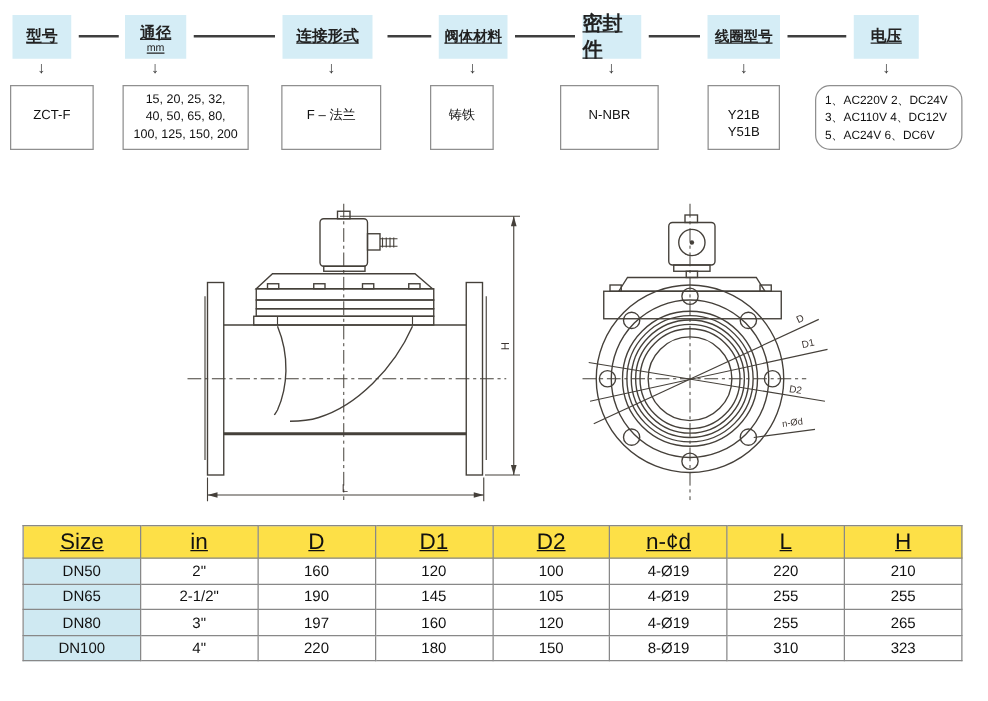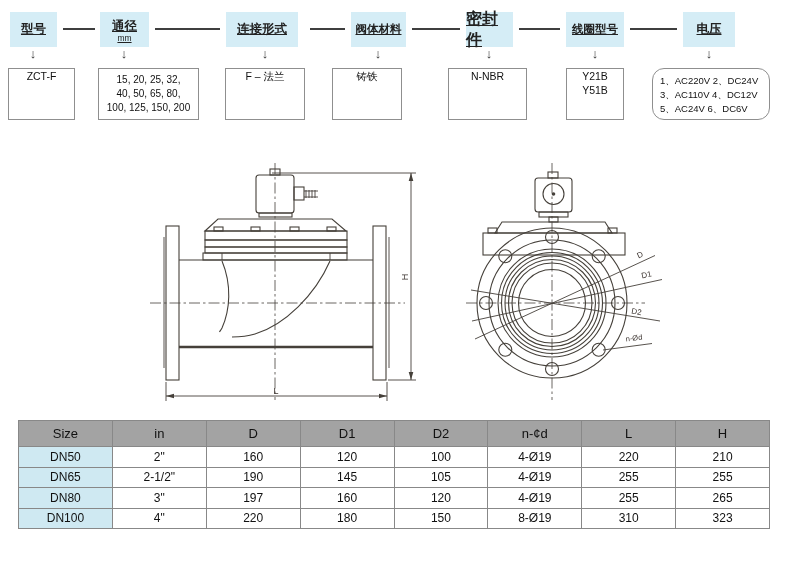--- a/index.html
+++ b/index.html
@@ -12,35 +12,35 @@
   .sel-label{
     position:absolute;top:12px;height:35px;background:#d5edf6;
     display:flex;flex-direction:column;align-items:center;justify-content:center;
     font-weight:bold;font-size:12.5px;color:#222;box-sizing:border-box;text-decoration:underline;
   }
   .sel-label .sub{font-size:8.5px;font-weight:normal;margin-top:-1px;line-height:8px;}
   .sel-line{position:absolute;top:28px;height:2px;background:#3f3f3f;}
   .sel-arrow{position:absolute;top:46px;width:12px;text-align:center;font-size:13px;color:#333;}
   .sel-value{
     position:absolute;top:68px;height:52px;background:#fff;border:1px solid #8f8f8f;
-    box-sizing:border-box;text-align:center;padding-top:0;font-size:10.5px;
+    box-sizing:border-box;text-align:center;padding-top:16px;font-size:10.5px;
     line-height:14px;color:#111;
   }
   .sel-value.small{font-size:10px;padding-top:4px;}
   .sel-value.voltage{font-size:9.5px;text-align:left;padding-left:7px;padding-top:5px;line-height:14px;white-space:nowrap;border-radius:12px;}
   
   .drawings{position:absolute;left:0;top:148px;}
   .drawings svg text{font-family:"Liberation Sans","DejaVu Sans",sans-serif;fill:#3c3430;}
   
   .dim-table{
     position:absolute;left:18px;top:420px;width:752px;
     border-collapse:collapse;table-layout:fixed;font-size:12px;color:#111;
   }
   .dim-table th,.dim-table td{border:1px solid #888;text-align:center;padding:0;}
-  .dim-table th{height:25px;background:#a3a3a3;font-weight:normal;font-size:13px;}
+  .dim-table th{height:25px;background:#fde047;font-weight:normal;font-size:18px;text-decoration:underline;}
   .dim-table td{height:19.5px;background:#fff;}
   .dim-table td.size-col{background:#cfe9f2;}
 </style>
 </head>
 <body>
 
 <div>
 
   <div class="sel-label" style="left:10px;width:47px">
       <span>型号</span>
@@ -84,21 +84,21 @@
       <div>ZCT-F</div>
     </div>
   <div class="sel-value small" style="left:98px;width:101px">
     <div>15, 20, 25, 32,</div>
     <div>40, 50, 65, 80,</div>
     <div>100, 125, 150, 200</div>
   </div>
   <div class="sel-value" style="left:225px;width:80px">
       <div>F – 法兰</div>
     </div>
-  <div class="sel-value" style="left:332px;width:70px">
+  <div class="sel-value" style="left:344px;width:51px">
       <div>铸铁</div>
     </div>
   <div class="sel-value" style="left:448px;width:79px">
       <div>N-NBR</div>
     </div>
   <div class="sel-value" style="left:566px;width:58px">
     <div>Y21B</div>
     <div>Y51B</div>
   </div>
   <div class="sel-value voltage" style="left:652px;width:118px">

